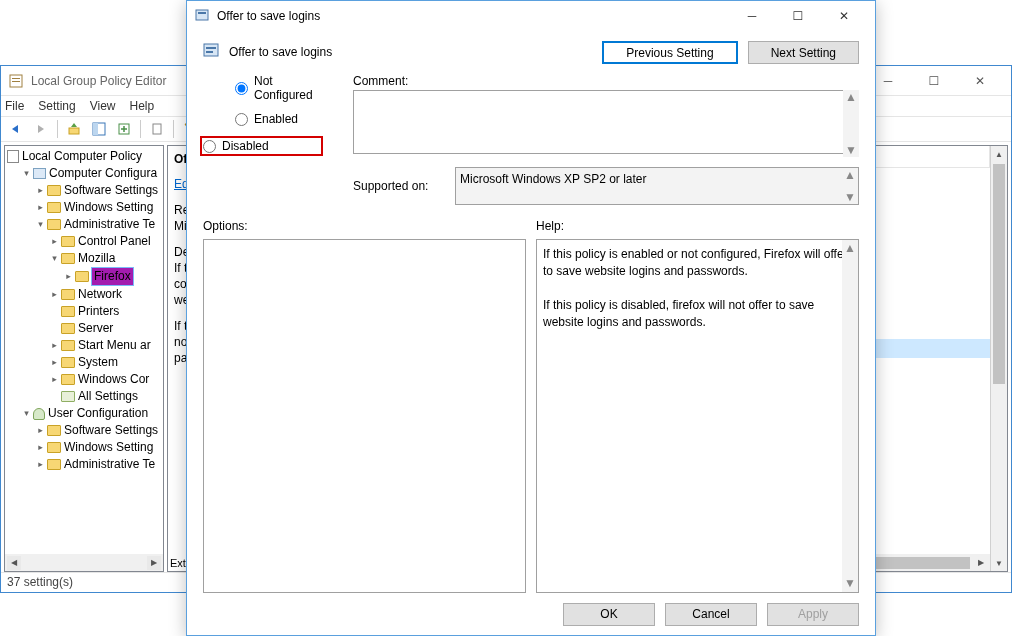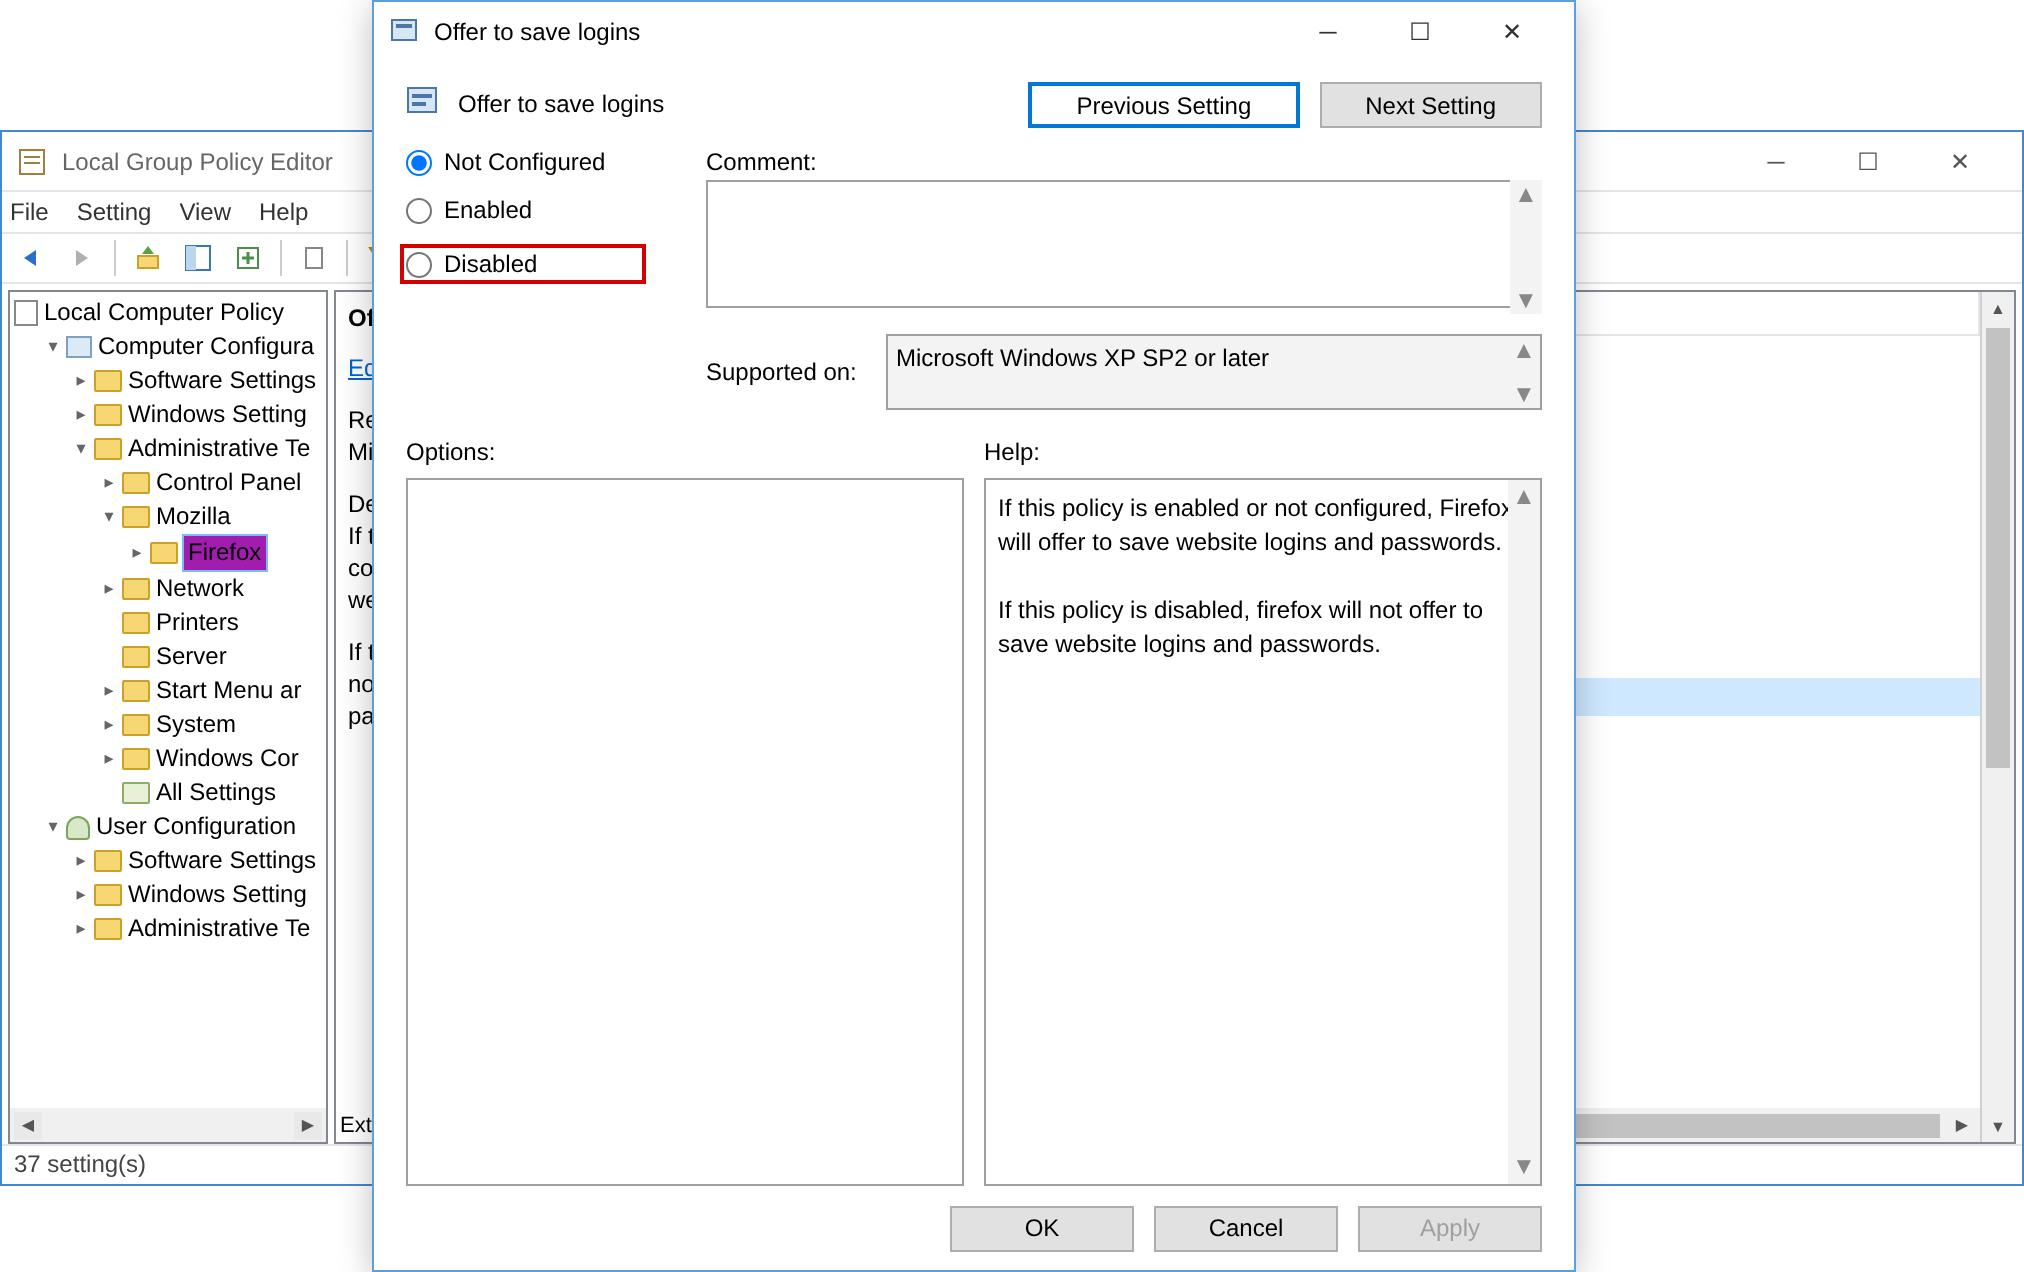--- a/index.html
+++ b/index.html
@@ -46,39 +46,39 @@
 .gpe-right-vscroll { width: 17px; background: #f0f0f0; border-left: 1px solid #d0d0d0; position: relative; }
 .gpe-right-vscroll .thumb { position: absolute; left: 2px; right: 2px; top: 18px; height: 220px; background: #c2c2c2; }
 .gpe-right-vscroll .arr { position: absolute; left: 0; right: 0; height: 16px; display: flex; align-items: center; justify-content: center; font-size: 8px; color: #555; }
 .gpe-right-hscroll { position: absolute; left: 0; right: 17px; bottom: 0; height: 17px; background: #f0f0f0; display: flex; align-items: center; justify-content: space-between; padding: 0 2px; }
 .gpe-right-hscroll .arr { width: 14px; height: 14px; display: flex; align-items: center; justify-content: center; font-size: 8px; color: #555; }
 .gpe-right-hscroll .thumb { flex: 1; margin: 0 4px; height: 12px; background: #c2c2c2; }
 
 .gpe-status { height: 20px; border-top: 1px solid #e5e5e5; padding: 2px 6px; color: #444; }
 
 
-.dlg { position: absolute; left: 186px; top: 0; width: 602px; height: 636px; background: #fff; border: 1px solid #5aa0de; box-shadow: 0 3px 16px rgba(0,0,0,0.25); display: flex; flex-direction: column; }
+.dlg { position: absolute; left: 186px; top: 0; width: 690px; height: 636px; background: #fff; border: 1px solid #5aa0de; box-shadow: 0 3px 16px rgba(0,0,0,0.25); display: flex; flex-direction: column; }
 .dlg-titlebar { height: 30px; display: flex; align-items: center; padding: 0 8px; }
 .dlg-titlebar .title { flex: 1; font-size: 12px; }
 .dlg-titlebar .win-btn { width: 46px; height: 22px; display: flex; align-items: center; justify-content: center; color: #333; }
 .dlg-head { padding: 10px 16px 4px 16px; display: flex; align-items: flex-start; }
 .dlg-head-left { display: flex; align-items: center; gap: 8px; flex: 1; }
 .dlg-head-right { display: flex; gap: 10px; }
 .btn { height: 23px; min-width: 92px; background: #e1e1e1; border: 1px solid #adadad; padding: 0 22px; display: inline-flex; align-items: center; justify-content: center; }
 .btn.focus { border: 2px solid #0078d4; background: #fff; }
 .dlg-body { flex: 1; padding: 6px 16px 0 16px; display: flex; flex-direction: column; }
 .state-row { display: flex; gap: 30px; }
 .radios { display: flex; flex-direction: column; gap: 10px; width: 120px; padding-top: 0; }
-.radio { display: flex; align-items: center; gap: 6px; }
+.radio { display: flex; align-items: center; gap: 6px; margin-left: 32px; }
 .radio input { margin: 0; }
 .radio.highlight { border: 2px solid #d40000; padding: 1px 5px 1px 1px; margin-left: -3px; }
 .comment-area { flex: 1; }
 .lbl { display: block; margin-bottom: 2px; }
 .txt { width: 100%; border: 1px solid #a0a0a0; background: #fff; resize: none; padding: 3px; font-family: inherit; font-size: 12px; }
-.field-row { display: flex; align-items: center; margin-top: 10px; gap: 4px; }
+.field-row { display: flex; align-items: center; margin-top: 10px; gap: 16px; }
 .field-row .lbl2 { width: 86px; text-align: left; }
 .supported-box { flex: 1; height: 38px; border: 1px solid #a0a0a0; background: #f3f3f3; padding: 4px; position: relative; overflow: hidden; }
 .panels { display: flex; gap: 10px; margin-top: 14px; flex: 1; }
 .panel { flex: 1; display: flex; flex-direction: column; }
 .panel .plabel { margin-bottom: 6px; }
 .panel .pbox { flex: 1; border: 1px solid #a0a0a0; background: #fff; padding: 6px; overflow: auto; line-height: 17px; position: relative; }
 .dlg-footer { height: 42px; display: flex; align-items: center; justify-content: flex-end; gap: 10px; padding: 0 16px; }
 .btn.disabled { color: #a0a0a0; }
 .sb { position: absolute; right: 0; top: 0; bottom: 0; width: 16px; background: #f3f3f3; display: flex; flex-direction: column; justify-content: space-between; align-items: center; font-size: 8px; color: #888; }
 

